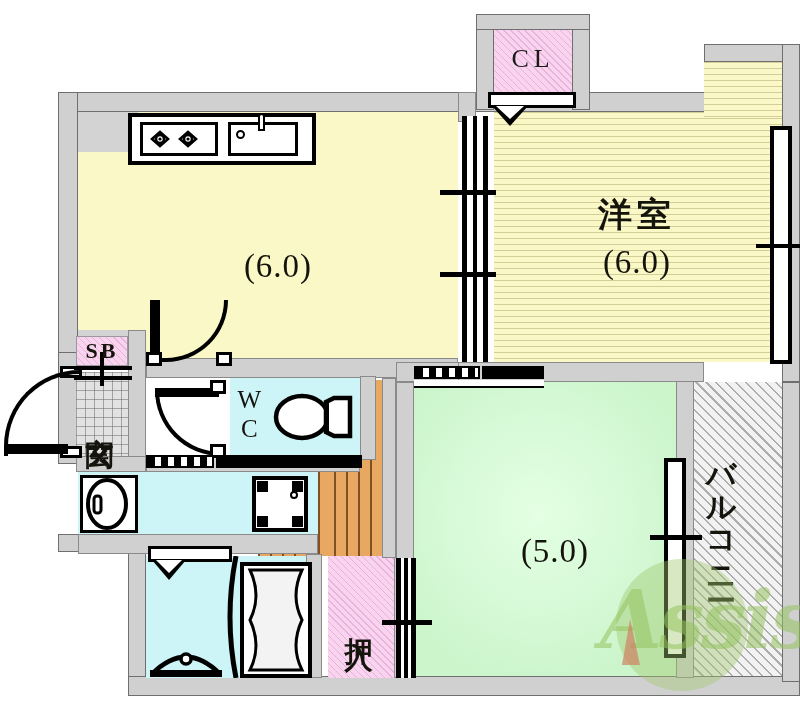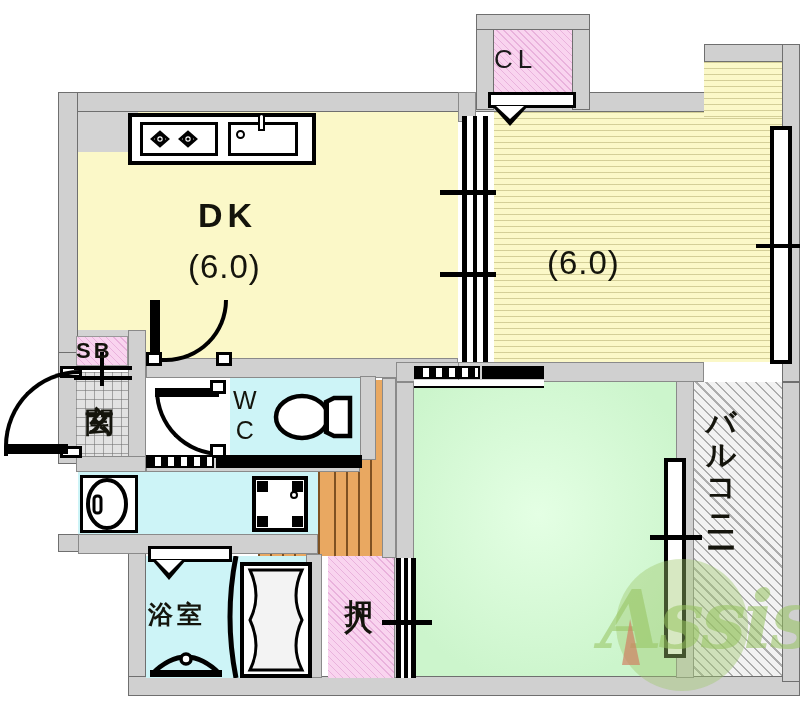--- a/index.html
+++ b/index.html
@@ -37,22 +37,22 @@
           rgba(0,0,0,0) 1.5px,rgba(0,0,0,0) 7px);}
   
   .tex-grid{background-image:
       repeating-linear-gradient(to right,rgba(110,110,110,.55) 0 1px,rgba(0,0,0,0) 1px 9px),
       repeating-linear-gradient(to bottom,rgba(110,110,110,.55) 0 1px,rgba(0,0,0,0) 1px 9px);}
   
   .tex-dot{background-image:repeating-linear-gradient(45deg,
           rgba(220,150,205,.55) 0 1px,rgba(0,0,0,0) 1px 5px);}
 
   
-  .lbl{position:absolute;color:#14140c;
-       font-family:Liberation Sans, sans-serif;
+  .lbl{position:absolute;color:#14140c;text-align:center;
+       font-family:Liberation Serif, serif;
        white-space:nowrap;user-select:none;}
   .lbl-room{font-size:34px;font-weight:700;letter-spacing:5px;}
   .lbl-area{font-size:33px;font-weight:400;letter-spacing:1px;}
   .lbl-small{font-size:25px;font-weight:700;letter-spacing:4px;}
   .lbl-cl{font-size:26px;font-weight:500;letter-spacing:5px;color:#1a1a1a;}
   .lbl-sb{font-size:22px;font-weight:700;letter-spacing:3px;}
   .lbl-wc{font-size:25px;font-weight:500;line-height:.95;letter-spacing:0;}
   .lbl-vert{writing-mode:vertical-rl;text-orientation:upright;
             font-size:28px;font-weight:700;letter-spacing:5px;}
   .lbl-vert-bal{writing-mode:vertical-rl;text-orientation:upright;
@@ -263,39 +263,39 @@
   <svg class="abs" style="left:220px;top:556px;width:28px;height:122px;" viewBox="0 0 28 122">
     <path d="M16 0 Q4 61 16 122" fill="none" stroke="#000" stroke-width="5"></path>
   </svg>
 
   <svg class="abs" style="left:146px;top:642px;width:80px;height:36px;" viewBox="0 0 80 36">
     <path d="M6 32 Q40 -2 74 32" fill="#cdf4f7" stroke="#000" stroke-width="4.5"></path>
     <rect x="4" y="28" width="72" height="7" fill="#000"></rect>
     <circle cx="40" cy="17" r="5" fill="#fff" stroke="#000" stroke-width="3.5"></circle>
   </svg>
 
-  <div class="lbl lbl-room" style="left:198px;top:196px;width:160px;">DK</div>
   <div class="lbl lbl-area" style="left:188px;top:248px;width:180px;">(6.0)</div>
 
+  <div class="lbl lbl-room" style="left:552px;top:192px;width:170px;">洋室</div>
   <div class="lbl lbl-area" style="left:547px;top:244px;width:180px;">(6.0)</div>
 
+  <div class="lbl lbl-area" style="left:465px;top:533px;width:180px;">(5.0)</div>
 
   <div class="lbl lbl-cl" style="left:494px;top:44px;width:78px;">CL</div>
 
   <div class="lbl lbl-sb" style="left:76px;top:338px;width:52px;">SB</div>
 
   <div class="lbl lbl-vert" style="left:86px;top:382px;width:32px;height:76px;">玄関</div>
 
   <div class="lbl lbl-wc" style="left:232px;top:386px;width:34px;">
     <span style="writing-mode:vertical-rl;text-orientation:upright;
           letter-spacing:2px;">WC</span>
   </div>
 
 
-  <div class="lbl lbl-small" style="left:148px;top:598px;width:96px;">浴室</div>
 
   <div class="lbl lbl-vert" style="left:345px;top:578px;width:32px;height:86px;">押入</div>
 
   <div class="lbl lbl-vert-bal" style="left:705px;top:388px;width:36px;height:250px;">バルコニー</div>
 
   <div id="wm">
     <div class="circ"></div>
     <div class="txt">Assist</div>
     <div class="acc"></div>
   </div>

